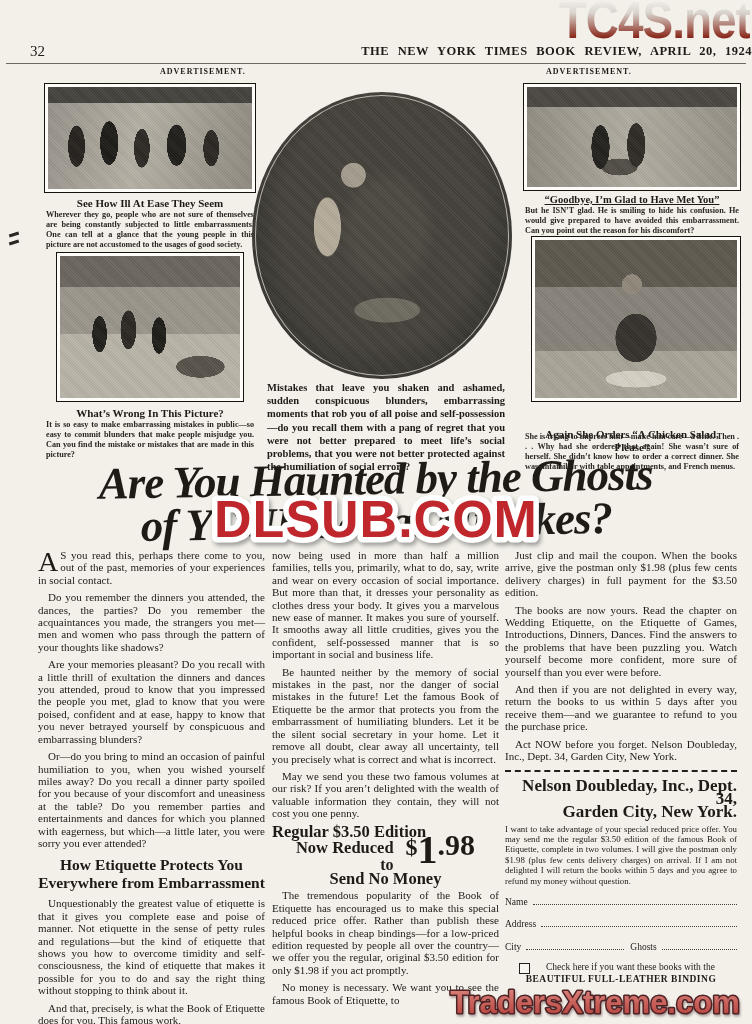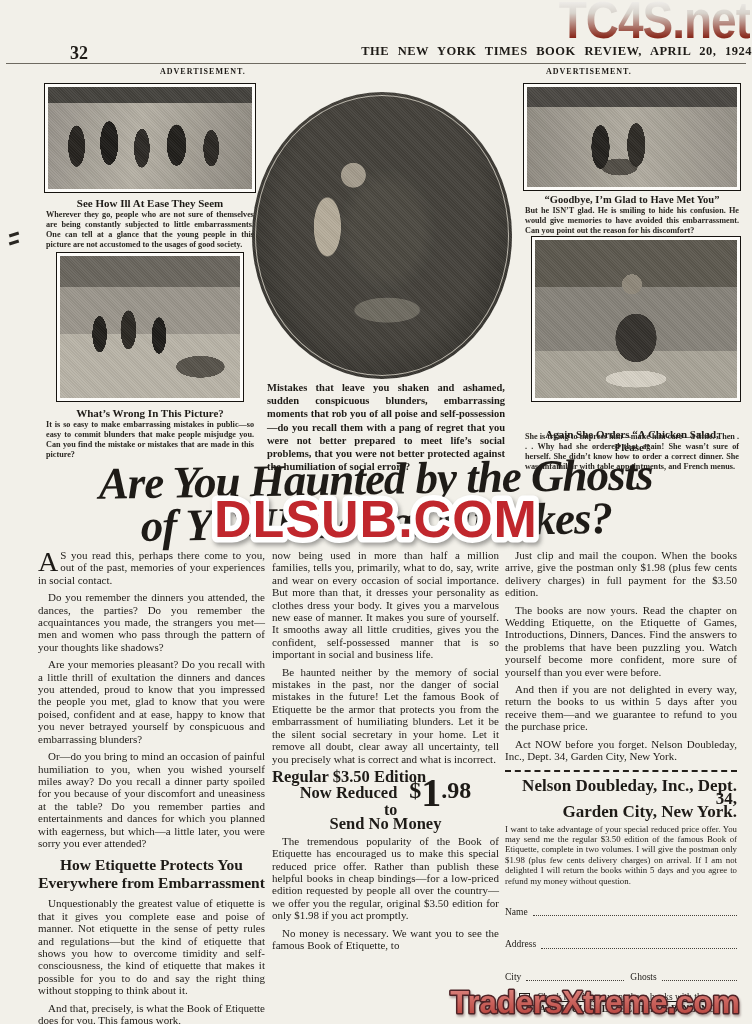--- a/index.html
+++ b/index.html
@@ -10,21 +10,21 @@
     font-weight:bold;font-size:46px;letter-spacing:-1px;transform:scaleY(1.12);transform-origin:top;
     background:linear-gradient(#fbfaf8 8%,#d8d4cd 38%,#8a2a1d 78%,#420d06 100%);
     -webkit-background-clip:text;background-clip:text;color:transparent;}
   .wm-getwso{position:absolute;top:50px;left:165px;width:430px;text-align:center;
     font-family:"Liberation Sans",sans-serif;font-size:21px;color:rgba(200,69,60,.82);z-index:30;}
   .wm-dlsub{position:absolute;top:482px;left:50%;transform:translateX(-50%);z-index:40;
     filter:drop-shadow(2px 3px 2px rgba(60,60,60,.45));}
   .wm-traders{position:absolute;top:984px;right:4px;z-index:40;
     filter:drop-shadow(1px 2px 1px rgba(70,40,40,.4));}
   
-  .page-num{position:absolute;left:30px;top:43px;font-size:18px;font-weight:bold;margin-left:40px;}
+  .page-num{position:absolute;left:30px;top:43px;font-size:15px;font-weight:normal;}
   .masthead{position:absolute;left:0;right:0;top:44px;text-align:right;font-size:12.5px;
     font-weight:bold;letter-spacing:.5px;word-spacing:5px;}
   .head-rule{position:absolute;top:63px;left:6px;right:6px;border-top:1px solid #6e6a61;}
   .ad-label{position:absolute;top:67px;font-size:8px;font-weight:bold;letter-spacing:1px;}
   .ad-left{left:160px;} .ad-right{left:546px;}
   
   .photo{position:absolute;background:#fdfcf9;border:1.5px solid #16130f;padding:3px;box-sizing:border-box;}
   .photo-img{position:relative;width:100%;height:100%;overflow:hidden;}
   .photo-img::after,.oval::after{content:"";position:absolute;inset:0;
     background-image:repeating-linear-gradient(45deg,rgba(255,255,255,.05) 0 1px,rgba(0,0,0,.05) 1px 2px);}
@@ -83,32 +83,32 @@
   .subhead{text-align:center;font-weight:bold;font-size:15.5px;line-height:17.5px;margin:7px 0 6px;}
   
   .offer{margin:6px 0 4px;}
   .offer-l1{text-align:left;font-weight:bold;font-size:16.5px;}
   .offer-row{display:flex;justify-content:center;align-items:flex-start;gap:12px;margin-top:1px;}
   .offer-left{text-align:right;font-weight:bold;font-size:16.5px;line-height:17px;}
   .offer-to{font-size:16px;}
   .offer-price{font-weight:bold;white-space:nowrap;}
   .offer-price .cur{font-size:24px;vertical-align:8px;}
   .offer-price .big{font-size:40px;}
-  .offer-price .cents{font-size:24px;vertical-align:8px;}
+  .offer-price .cents{font-size:30px;vertical-align:8px;}
   .offer-send{text-align:center;font-weight:bold;font-size:16.5px;margin-top:0px;}
   
   .coupon{border-top:2.5px dashed #241f1a;margin-top:7px;padding-top:7px;}
   .coupon-addr{font-weight:bold;font-size:17px;line-height:13px;text-align:right;}
   .coupon-body{font-size:8.8px;line-height:10.4px;text-align:justify;margin-top:6px;}
-  .form-line{display:flex;align-items:flex-end;font-size:9.5px;margin-top:20px;}
+  .form-line{display:flex;align-items:flex-start;font-size:9.5px;margin-top:10px;}
   .flabel{white-space:nowrap;}
   .flabel.state{margin-left:6px;}
   .dots{flex:1;border-bottom:1.6px dotted #45403a;margin:0 0 2px 5px;height:8px;}
   .check-block{margin-top:9px;font-size:9.5px;line-height:11.5px;}
-  .check-line1{display:flex;gap:7px;padding-left:14px;text-decoration:underline;}
+  .check-line1{display:flex;gap:16px;padding-left:14px;}
   .checkbox{flex:0 0 auto;width:9px;height:9px;border:1.3px solid #241f1a;margin-top:1px;background:#f7f5ef;}
   .check-line2{font-weight:bold;text-align:center;letter-spacing:.5px;}
 </style>
 </head>
 <body>
 
 <div id="page">
 
   <div class="wm-tc4s">TC4S.net</div>
 
@@ -134,22 +134,22 @@
   </div>
   <div class="cap-title" style="left:40px;top:407px;width:220px;">What’s Wrong In This Picture?</div>
   <div class="cap-text" style="left:46px;top:420px;width:208px;">It is so easy to make embarrassing mistakes in public—so easy to commit blunders that make people misjudge you.  Can you find the mistake or mistakes that are made in this picture?</div>
 
   <div class="oval"></div>
   <div class="center-cap">Mistakes that leave you shaken and ashamed, sudden conspicuous blunders, embarrassing moments that rob you of all poise and self-possession—do you recall them with a pang of regret that you were not better prepared to meet life’s social problems, that you were not better protected against the humiliation of social errors?</div>
 
   <div class="photo" style="left:523px;top:83px;width:218px;height:108px;">
     <div class="photo-img img3"></div>
   </div>
-  <div class="cap-title" style="left:519px;top:194px;width:226px;font-size:10.5px;">“Goodbye, I’m Glad to Have Met You”</div>
-  <div class="cap-text" style="left:525px;top:206px;width:214px;">But he ISN’T glad.  He is smiling to hide his confusion.  He would give memories to have avoided this embarrassment.  Can you point out the reason for his discomfort?</div>
+  <div class="cap-title" style="left:519px;top:194px;width:226px;font-size:10.5px;text-decoration:underline;">“Goodbye, I’m Glad to Have Met You”</div>
+  <div class="cap-text" style="left:525px;top:206px;width:214px;">But he ISN’T glad.  He is smiling to hide his confusion.  He would give prepared to have avoided this embarrassment.  Can you point out the reason for his discomfort?</div>
 
   <div class="photo" style="left:531px;top:236px;width:210px;height:166px;">
     <div class="photo-img img4"></div>
   </div>
   <div class="cap-title" style="left:527px;top:428px;width:210px;">Again She Orders “A Chicken Salad, Please”</div>
   <div class="cap-text" style="left:525px;top:432px;width:214px;">She is trying to impress him—make him care—a little.  Then . . .  Why had she ordered that again!  She wasn’t sure of herself.  She didn’t know how to order a correct dinner.  She was unfamiliar with table appointments, and French menus.</div>
 
   <div class="headline">
     <div>Are You Haunted by the Ghosts</div>
     <div>of YOUR Social Mistakes?</div>
@@ -164,20 +164,21 @@
     <p>Are your memories pleasant?  Do you recall with a little thrill of exultation the dinners and dances you attended, proud to know that you impressed the people you met, glad to know that you were poised, confident and at ease, happy to know that you never betrayed yourself by conspicuous and embarrassing blunders?</p>
     <p>Or—do you bring to mind an occasion of painful humiliation to you, when you wished yourself miles away?  Do you recall a dinner party spoiled for you because of your discomfort and uneasiness at the table?  Do you remember parties and entertainments and dances for which you planned with eagerness, but which—a little later, you were sorry you ever attended?</p>
     <div class="subhead">How Etiquette Protects You Everywhere from Embarrassment</div>
     <p>Unquestionably the greatest value of etiquette is that it gives you complete ease and poise of manner.  Not etiquette in the sense of petty rules and regulations—but the kind of etiquette that shows you how to overcome timidity and self-consciousness, the kind of etiquette that makes it possible for you to do and say the right thing without stopping to think about it.</p>
     <p>And that, precisely, is what the Book of Etiquette does for you.  This famous work,</p>
   </div>
 
   <div class="col col2">
     <p class="p-first">now being used in more than half a million families, tells you, primarily, what to do, say, write and wear on every occasion of social importance.  But more than that, it dresses your personality as clothes dress your body.  It gives you a marvelous new ease of manner.  It makes you sure of yourself.  It smooths away all little crudities, gives you the confident, self-possessed manner that is so important in social and business life.</p>
     <p>Be haunted neither by the memory of social mistakes in the past, nor the danger of social mistakes in the future!  Let the famous Book of Etiquette be the armor that protects you from the embarrassment of humiliating blunders.  Let it be the silent social secretary in your home.  Let it remove all doubt, clear away all uncertainty, tell you precisely what is correct and what is incorrect.</p>
+    <p>May we send you these two famous volumes at our risk?  If you aren’t delighted with the wealth of valuable information they contain, they will not cost you one penny.</p>
     <div class="offer">
       <div class="offer-l1">Regular $3.50 Edition</div>
       <div class="offer-row">
         <div class="offer-left">
           <div>Now Reduced</div>
           <div class="offer-to">to</div>
         </div>
         <div class="offer-price"><span class="cur">$</span><span class="big">1</span><span class="cents">.98</span></div>
       </div>
       <div class="offer-send">Send No Money</div>

